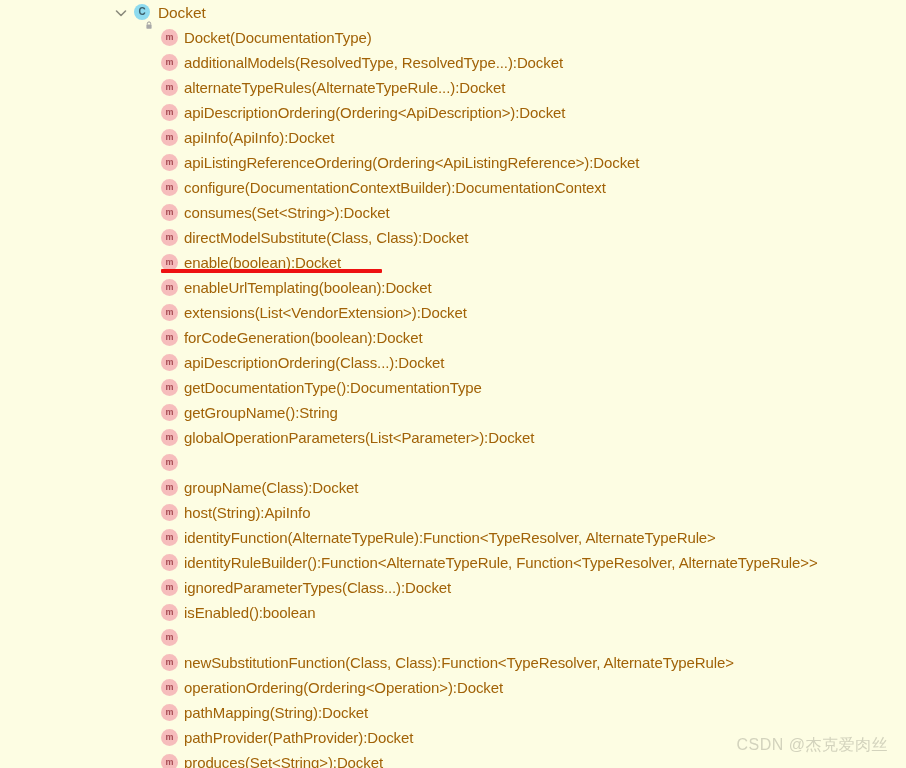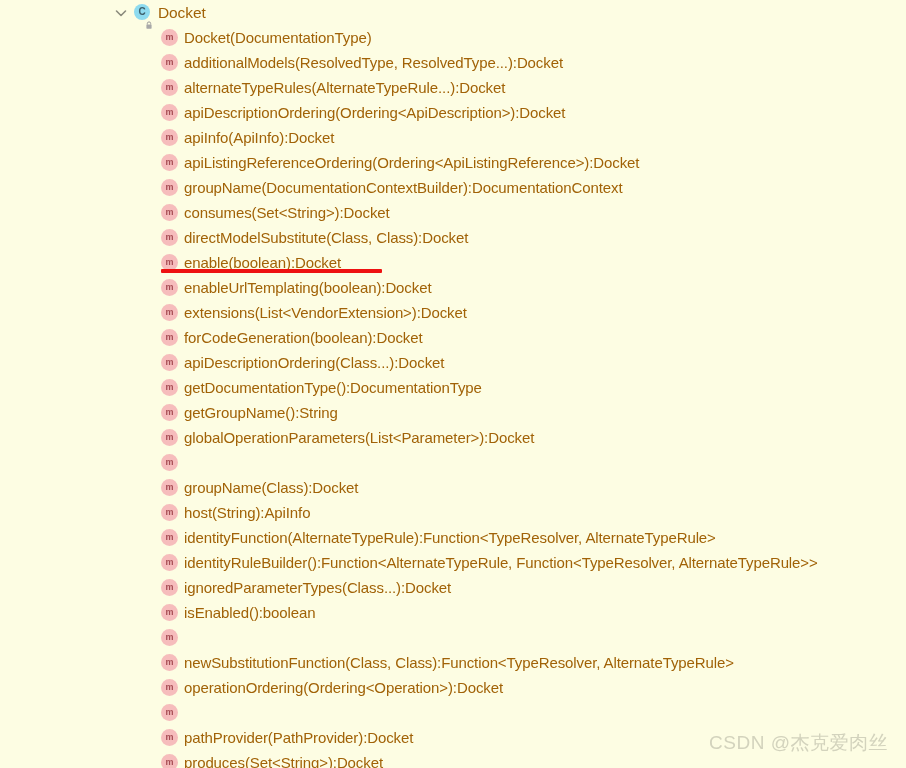--- a/index.html
+++ b/index.html
@@ -131,21 +131,21 @@
     height: 4px;
     background: #ee1111;
     border-radius: 1px;
   }
 
   #watermark {
     position: absolute;
     right: 18px;
     bottom: 12px;
     font-family: "Liberation Sans", sans-serif;
-    font-size: 19px;
+    font-size: 16px;
     color: #d3d3bd;
     letter-spacing: 0.5px;
     user-select: none;
   }
 </style>
 </head>
 <body>
 
 <div id="structure-view" style="background: rgb(253, 253, 227);">
 
@@ -209,21 +209,21 @@
           <span class="disc" style="background: rgb(246, 188, 188);"></span>
           <span class="glyph">m</span>
         </span>
         <span class="row-label">apiListingReferenceOrdering(Ordering&lt;ApiListingReference&gt;):Docket</span>
       </div>
       <div class="tree-row method-row">
         <span class="icon-method">
           <span class="disc" style="background: rgb(246, 188, 188);"></span>
           <span class="glyph">m</span>
         </span>
-        <span class="row-label">groupName(DocumentationContextBuilder):DocumentationContext</span>
+        <span class="row-label">configure(DocumentationContextBuilder):DocumentationContext</span>
       </div>
       <div class="tree-row method-row">
         <span class="icon-method">
           <span class="disc" style="background: rgb(246, 188, 188);"></span>
           <span class="glyph">m</span>
         </span>
         <span class="row-label">consumes(Set&lt;String&gt;):Docket</span>
       </div>
       <div class="tree-row method-row">
         <span class="icon-method">
@@ -354,20 +354,21 @@
           <span class="disc" style="background: rgb(246, 188, 188);"></span>
           <span class="glyph">m</span>
         </span>
         <span class="row-label">operationOrdering(Ordering&lt;Operation&gt;):Docket</span>
       </div>
       <div class="tree-row method-row">
         <span class="icon-method">
           <span class="disc" style="background: rgb(246, 188, 188);"></span>
           <span class="glyph">m</span>
         </span>
+        <span class="row-label">pathMapping(String):Docket</span>
       </div>
       <div class="tree-row method-row">
         <span class="icon-method">
           <span class="disc" style="background: rgb(246, 188, 188);"></span>
           <span class="glyph">m</span>
         </span>
         <span class="row-label">pathProvider(PathProvider):Docket</span>
       </div>
       <div class="tree-row method-row">
         <span class="icon-method">

